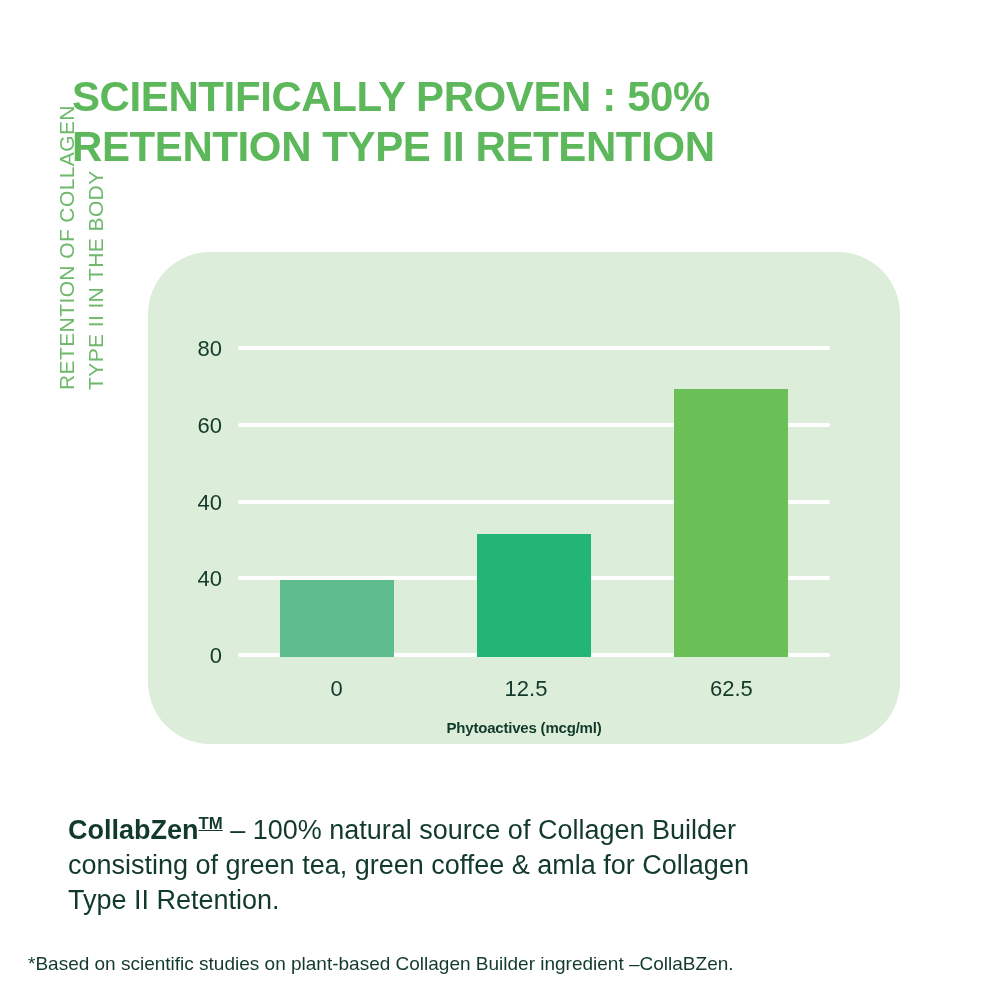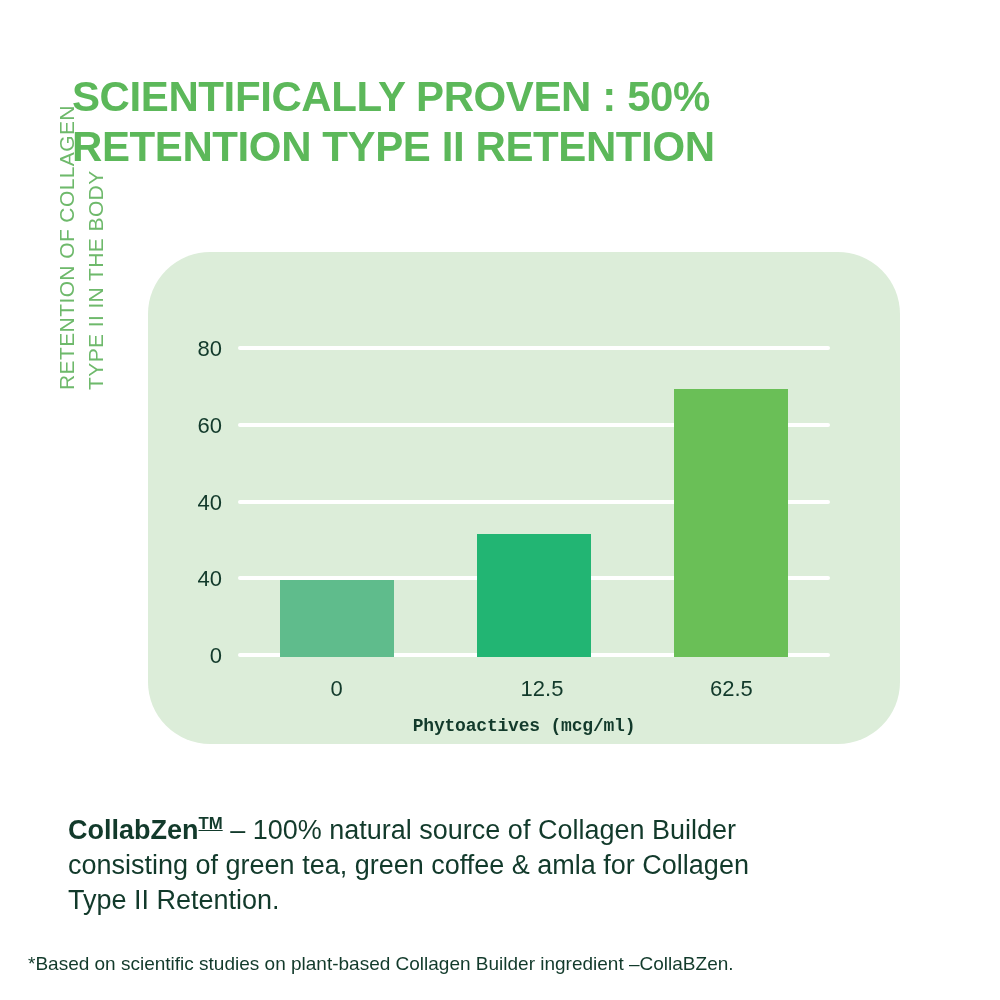--- a/index.html
+++ b/index.html
@@ -76,22 +76,22 @@
   }
 
   #x-axis-title {
     position: absolute;
     left: 0;
     right: 0;
     bottom: 8px;
     text-align: center;
     color: #123A2B;
     font-weight: bold;
-    font-size: 18px;
-    font-family: Liberation Mono, monospace;
+    font-size: 15px;
+    font-family: Liberation Sans, sans-serif;
     letter-spacing: -0.2px;
   }
 
   
   #y-axis-title {
     position: absolute;
     left: 52px;
     top: 300px;
     width: 400px;
     height: 90px;
@@ -161,21 +161,21 @@
       <div class="ytick" style="bottom: 307.1px; color: rgb(18, 58, 43);">60</div>
       <div class="ytick" style="bottom: 383.8px; color: rgb(18, 58, 43);">80</div>
     </div>
   <div id="bars">
       <div class="bar" title="0: 20" style="left: 131.667px; width: 114px; height: 76.7px; background: rgb(95, 188, 140);"></div>
       <div class="bar" title="12.5: 32" style="left: 329px; width: 114px; height: 122.72px; background: rgb(34, 181, 115);"></div>
       <div class="bar" title="62.5: 70" style="left: 526.333px; width: 114px; height: 268.45px; background: rgb(106, 191, 87);"></div>
     </div>
   <div id="xticks">
       <div class="xtick" style="left: 118.667px; width: 140px; color: rgb(18, 58, 43);">0</div>
-      <div class="xtick" style="left: 324px; width: 140px; color: rgb(18, 58, 43); margin-top: 37px;">12.5</div>
+      <div class="xtick" style="left: 308px; width: 140px; color: rgb(18, 58, 43); margin-top: 37px;">12.5</div>
       <div class="xtick" style="left: 513.333px; width: 140px; color: rgb(18, 58, 43); margin-top: 48px;">62.5</div>
     </div>
 
   <div id="x-axis-title">Phytoactives (mcg/ml)</div>
 </div>
 
 <div id="body-copy">
   <span class="brand"><span>CollabZen</span><sup>TM</sup></span><span> – 100% natural source of Collagen Builder consisting of green tea, green coffee &amp; amla for Collagen Type II Retention.</span>
 </div>
 

